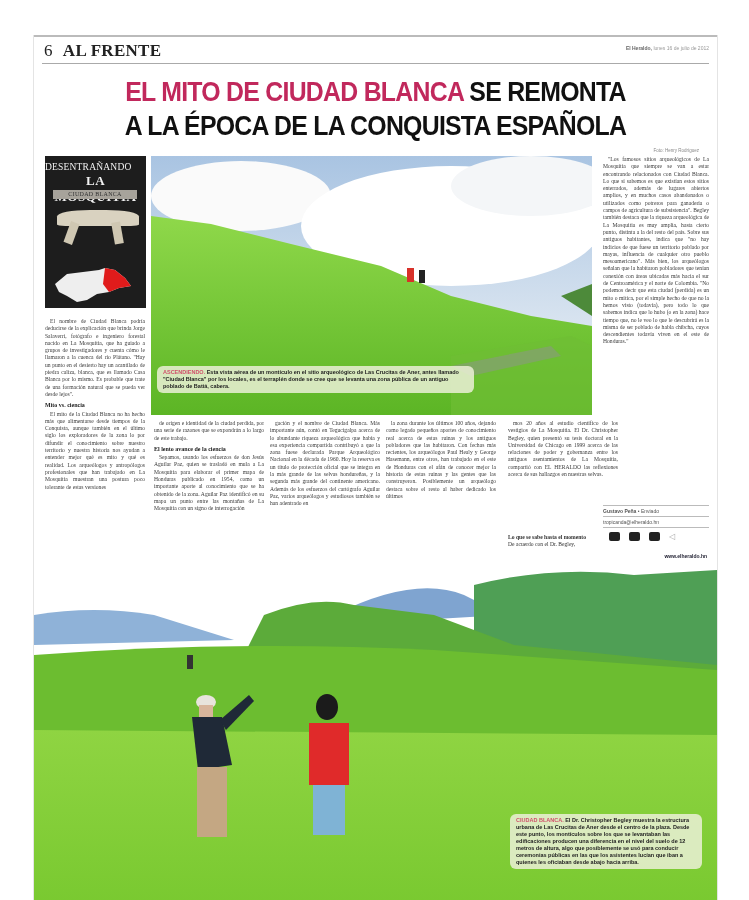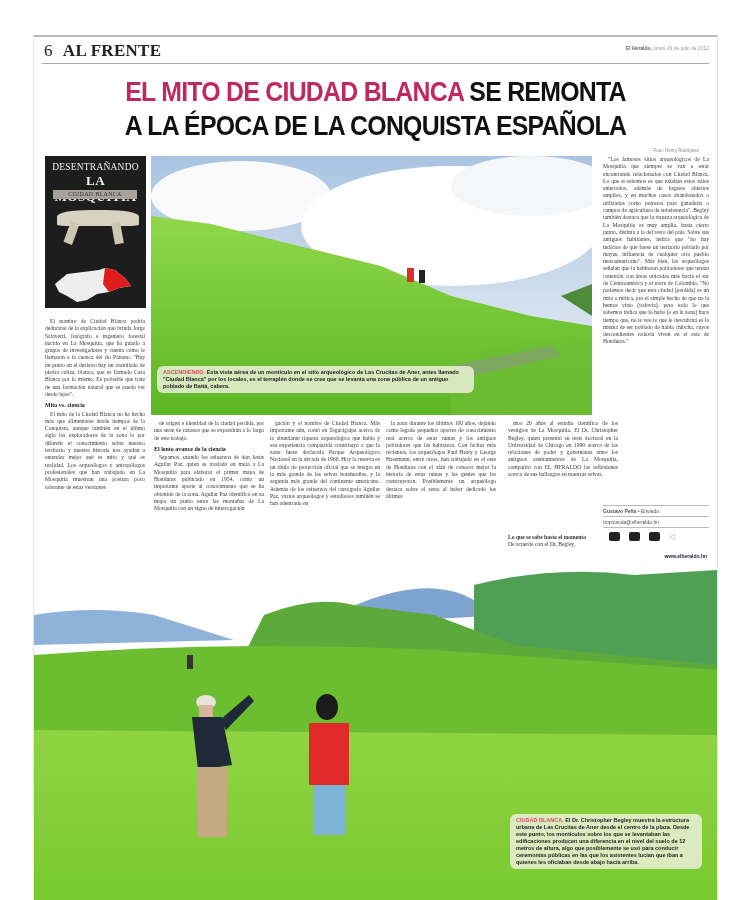--- a/index.html
+++ b/index.html
@@ -8,21 +8,21 @@
   .topbar{position:absolute;left:0;top:0;width:683px;height:2px;background:#bbb;}
   .section-head{position:absolute;left:10px;top:6px;font-family:"Liberation Serif",serif;font-weight:bold;font-size:17px;letter-spacing:0.3px;color:#222;}
   .section-head .num{margin-right:10px;font-weight:normal;}
   .dateline{position:absolute;right:8px;top:10px;font-family:"Liberation Sans",sans-serif;font-size:5px;color:#999;}
   .dateline b{color:#666;}
   .rule{position:absolute;left:8px;width:667px;height:1px;background:#aaa;}
   .headline{position:absolute;left:0;top:40px;width:683px;text-align:center;font-family:"Liberation Sans",sans-serif;font-weight:bold;font-size:27px;line-height:34px;color:#111;letter-spacing:-0.8px;transform:scaleX(0.92);transform-origin:center top;}
   .headline .accent{color:#c1285c;}
   
   .box{position:absolute;left:11px;top:121px;width:101px;height:152px;background:#1d1d1d;overflow:hidden;}
-  .box .t1{position:absolute;left:0;top:6px;width:101px;text-align:center;color:#f1f1f1;font-size:9.5px;letter-spacing:0.2px;}
+  .box .t1{position:absolute;left:0;top:6px;width:101px;color:#f1f1f1;font-size:9.5px;letter-spacing:0.2px;}
   .box .t2{position:absolute;left:0;top:17px;width:101px;text-align:center;color:#f1f1f1;font-size:13px;font-weight:bold;letter-spacing:0.5px;}
   .box .t3{position:absolute;left:8px;top:34px;width:84px;height:9px;background:#a7a39b;color:#333;font-size:6px;text-align:center;line-height:9px;letter-spacing:0.3px;}
   .box .artifact{position:absolute;left:12px;top:54px;width:82px;height:16px;background:#d9d2c0;border-radius:40% 40% 10% 10%;}
   .box .leg{position:absolute;top:66px;width:9px;height:22px;background:#cfc7b2;transform:rotate(20deg);}
   .box .map{position:absolute;left:8px;top:108px;width:80px;height:40px;}
   
   .col{position:absolute;font-family:"Liberation Serif",serif;font-size:5.6px;line-height:7.3px;color:#3a3a3a;text-align:justify;}
   .col p{margin:0 0 0 0;text-indent:5px;}
   .col h4{margin:4px 0 1px;font-size:6px;font-weight:bold;color:#222;}
   

